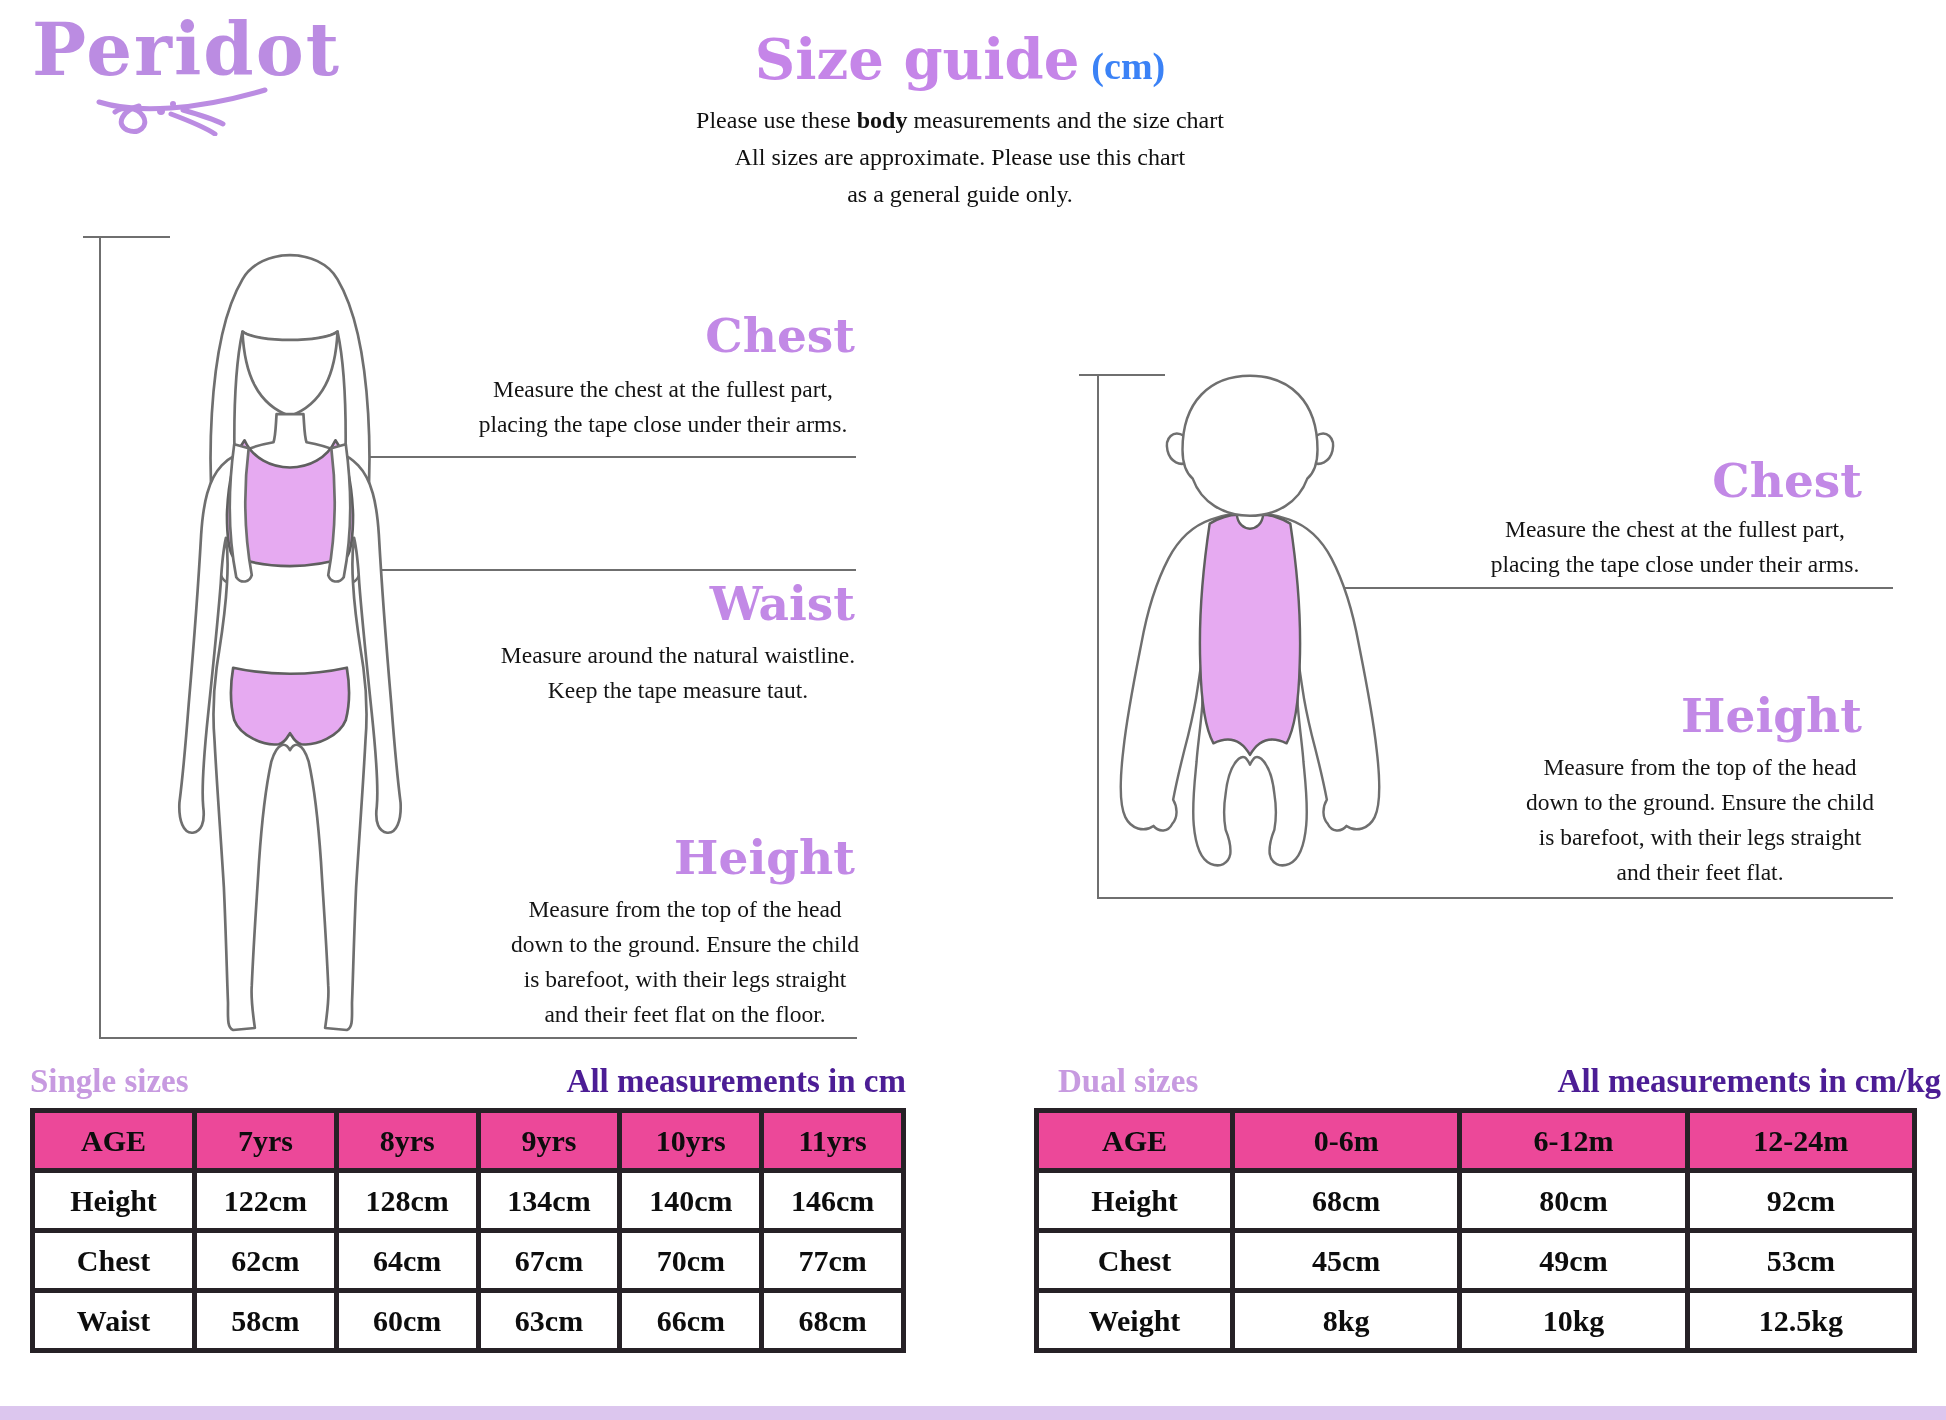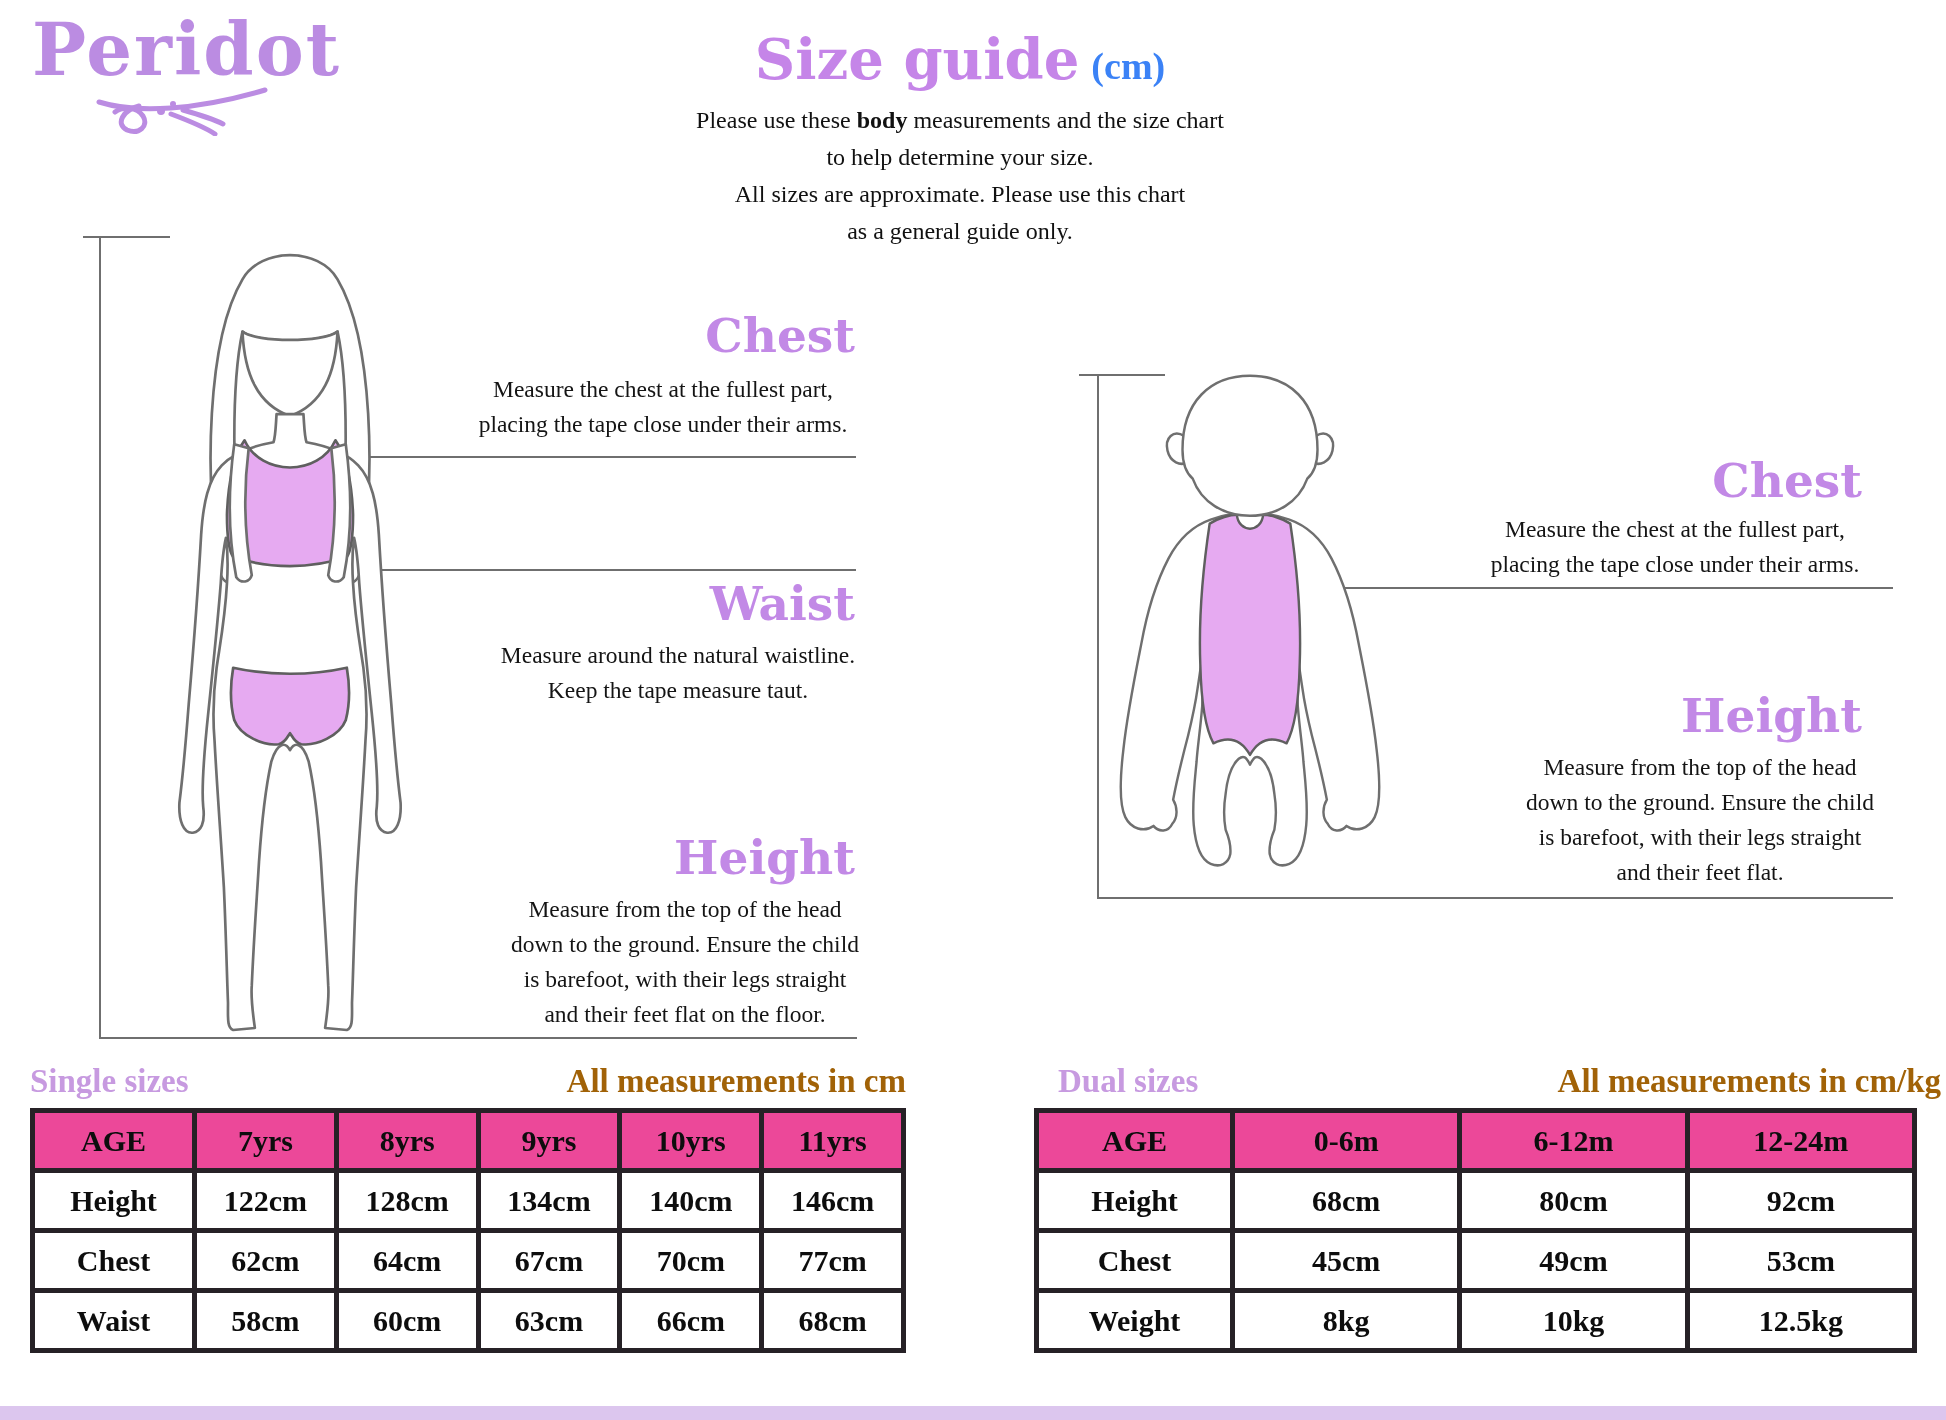--- a/index.html
+++ b/index.html
@@ -18,21 +18,21 @@
   .title-unit { font-size:38px; font-weight:bold; color:#3b82f6; font-family:"Liberation Serif", serif; font-style:normal; margin-left:12px; }
   .intro { font-size:24px; line-height:37px; text-align:center; color:#111; }
   .intro b { font-weight:bold; }
   .mlabel { font-size:47px; text-align:right; line-height:52px; }
   .mdesc { font-size:23.5px; line-height:35px; color:#141414; text-align:center; }
   .mline { position:absolute; background:#6f6f6f; }
   .figure-svg { position:absolute; }
   
   .tbl-caption-row { position:absolute; display:flex; justify-content:space-between; align-items:flex-end; }
   .tbl-title { font-size:33px; font-weight:bold; color:#c79ae0; }
-  .tbl-note  { font-size:33px; font-weight:bold; color:#a16207; }
+  .tbl-note  { font-size:33px; font-weight:bold; color:#4c1d95; }
   table.size { border-collapse:collapse; table-layout:fixed; position:absolute; background:#fff; }
   table.size td {
     border:5px solid #262126; text-align:center; vertical-align:middle;
     font-weight:bold; font-size:30px; height:55px; background:#ffffff; color:#0d0d0d;
     padding:0;
   }
   table.size { border:3px solid #262126; }
   table.size tr.hdr td { background:#ec4899; }
   .footer-bar { position:absolute; left:0; right:0; bottom:0; height:14px; background:#dcc6ee; }
 </style>
@@ -55,21 +55,20 @@
         <circle cx="86" cy="20" r="3"></circle>
       </g>
     </svg>
   </div>
 
   <div class="abs" style="left:560px; top:26px; width:800px; text-align:center;">
     <span class="script title-main">Size guide</span><span class="title-unit">(cm)</span>
   </div>
   <div class="abs intro" style="left:520px; top:102px; width:880px;">
     <div><span>Please use these </span><b>body</b><span> measurements and the size chart</span></div>
-    <div>to help determine your size.</div>
     <div>All sizes are approximate. Please use this chart</div>
     <div>as a general guide only.</div>
   </div>
 
   <div class="mline" style="left:83px;  top:236px;  width:87px;  height:2px;"></div>
   <div class="mline" style="left:99px;  top:236px;  width:2px;   height:803px;"></div>
   <div class="mline" style="left:99px;  top:1037px; width:758px; height:2px;"></div>
   <div class="mline" style="left:300px; top:456px;  width:556px; height:2px;"></div>
   <div class="mline" style="left:295px; top:569px;  width:561px; height:2px;"></div>
 

